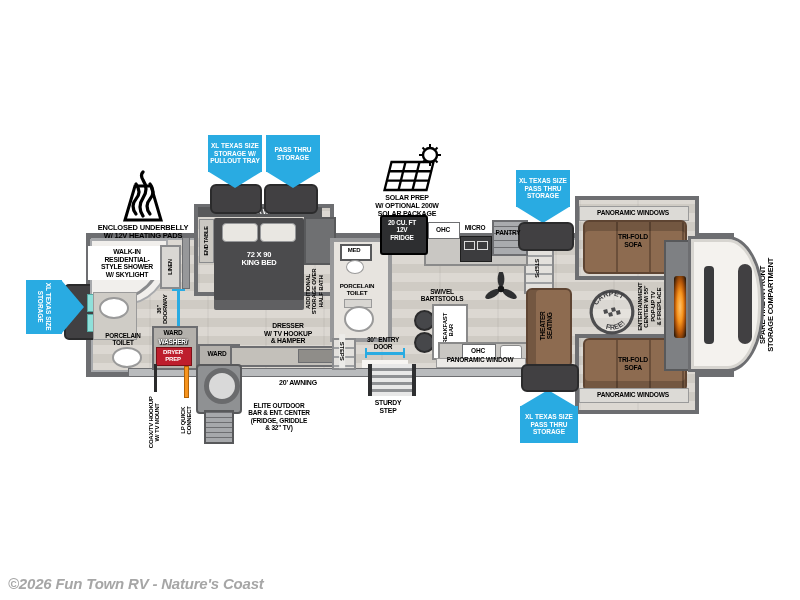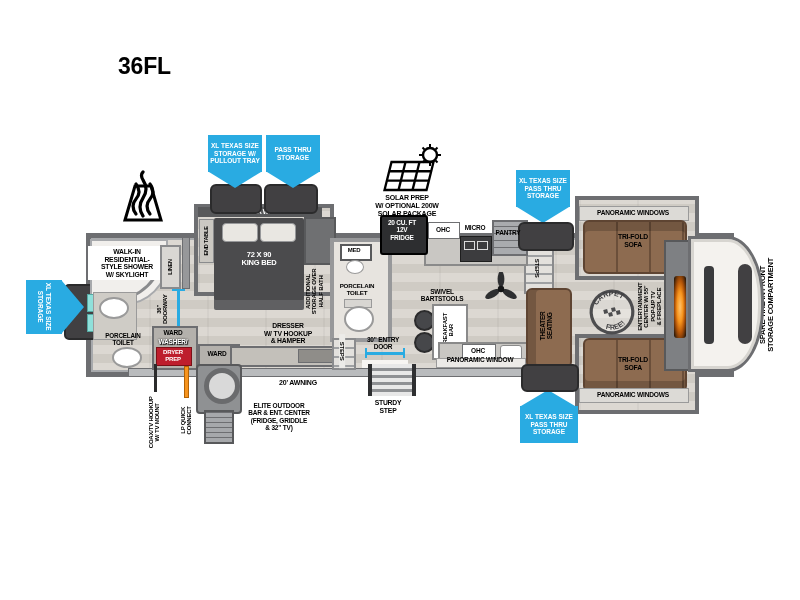--- a/index.html
+++ b/index.html
@@ -26,21 +26,21 @@
   .grayunit{position:absolute;background:#b4b1ac;border:2px solid #6d6e71;}
   .whitebox{position:absolute;background:#fff;border:1px solid #6f7072;}
   .steps{position:absolute;background:repeating-linear-gradient(180deg,#e3e1dd 0 7px,#9fa1a3 7px 9px);
        border:2px solid #8a8b8d;}
 </style>
 </head>
 <body>
 
 <div id="canvas">
 
-  <div class="lbl" style="left:118px;top:54px;width:80px;font-size:23px;font-weight:600;text-align:left;">36FL</div>
+  <div class="lbl" style="left:8px;top:576px;width:360px;font-size:15px;font-style:italic;color:#a6a6a6;text-align:left;">©2026 Fun Town RV  - Nature's Coast</div>
 
   <div class="abs floor" style="left:86px;top:233px;width:638px;height:134px;border:5px solid #6d6e71;box-shadow:inset 0 0 0 2px #a7a9ac;"></div>
 
   <div class="pod" style="left:64px;top:284px;width:30px;height:52px;border-radius:5px;"></div>
 
   <div class="abs" style="left:128px;top:368px;width:392px;height:7px;background:#b9bbbd;border:1px solid #6d6e71;"></div>
   <div class="lbl" style="left:266px;top:379px;width:64px;font-size:7px;">20' AWNING</div>
 
   <div class="abs floor" style="left:194px;top:204px;width:132px;height:84px;border:4px solid #6d6e71;"></div>
   <div class="lbl wlbl" style="left:198px;top:207px;width:124px;height:10px;background:#58595b;font-size:6.5px;line-height:10px;">ELITE EXTRA WIDE SLIDE</div>
@@ -254,20 +254,22 @@
 BAR &amp; ENT. CENTER
 (FRIDGE, GRIDDLE
 &amp; 32" TV)</div>
 
   <svg class="abs" style="left:114px;top:170px;" width="58" height="54" viewBox="0 0 58 54">
     <path d="M11 50 L21 16 H37 L47 50 Z" fill="none" stroke="#000" stroke-width="3"></path>
     <path d="M22 44 q-6 -8 0 -15 q6 -7 0 -15" fill="none" stroke="#000" stroke-width="3.2" stroke-linecap="round"></path>
     <path d="M29 46 q-6 -9 0 -18 q6 -9 0 -18 q-3 -5 0 -8" fill="none" stroke="#000" stroke-width="3.2" stroke-linecap="round"></path>
     <path d="M36 44 q-6 -8 0 -15 q6 -7 0 -15" fill="none" stroke="#000" stroke-width="3.2" stroke-linecap="round"></path>
   </svg>
+  <div class="lbl" style="left:76px;top:224px;width:134px;font-size:7.5px;">ENCLOSED UNDERBELLY
+W/ 12V HEATING PADS</div>
 
   <svg class="abs" style="left:378px;top:144px;" width="66" height="50" viewBox="0 0 66 50">
     <g transform="skewX(-14) translate(10 0)" stroke="#000" stroke-width="2.4" fill="none">
       <rect x="8" y="18" width="42" height="28"></rect>
       <line x1="22" y1="18" x2="22" y2="46"></line>
         <line x1="36" y1="18" x2="36" y2="46"></line>
       <line x1="8" y1="27.3" x2="50" y2="27.3"></line>
         <line x1="8" y1="36.6" x2="50" y2="36.6"></line>
     </g>
     <circle cx="52" cy="11" r="7" stroke="#000" stroke-width="2.4" fill="none"></circle>

